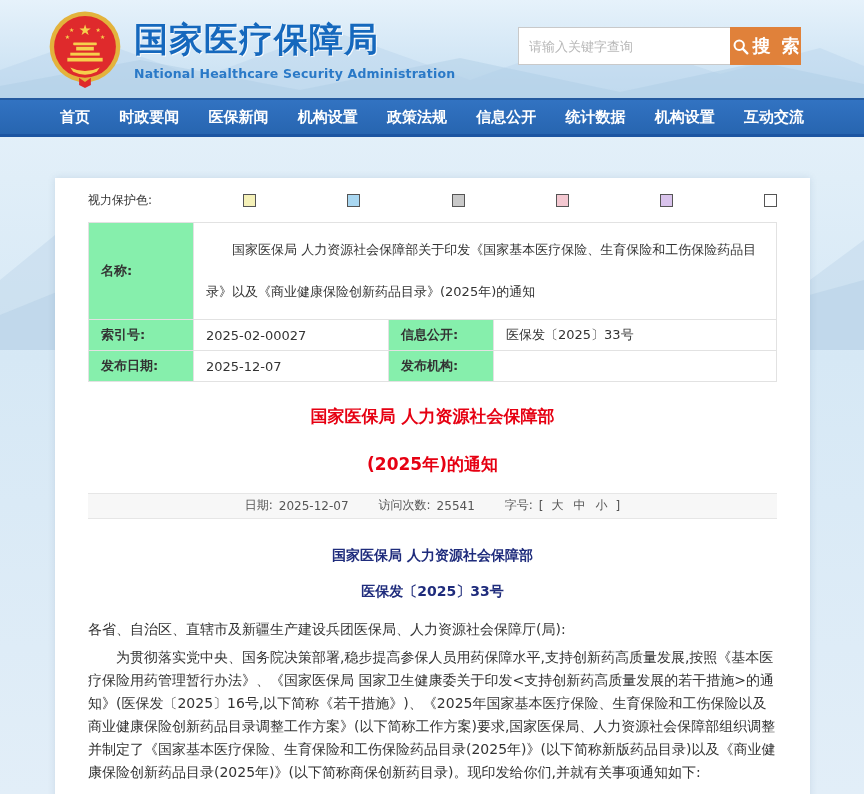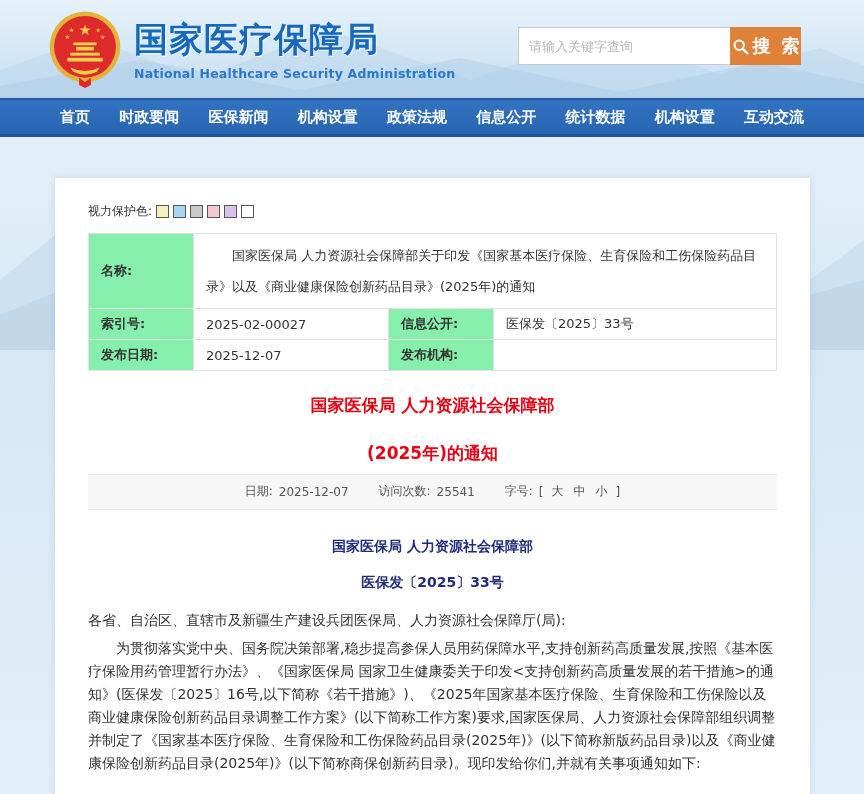--- a/index.html
+++ b/index.html
@@ -45,34 +45,34 @@
   
   .page-mtn { position:absolute; left:0; top:130px; width:864px; height:220px; z-index:0; }
   
   .panel {
     position:relative; z-index:1; margin:41px 0 0 55px; width:755px; min-height:616px;
     background:#fff; padding:14px 33px 30px; box-shadow:0 0 7px rgba(90,120,155,.18);
   }
   .breadcrumb { font-size:12px; color:#666; }
   .breadcrumb a { color:#666; text-decoration:none; cursor:pointer; }
   .breadcrumb .sep { margin:0 5px; color:#888; }
-  .eye-row { display:flex; justify-content:flex-start; align-items:center; margin-top:11px; font-size:12px; color:#333; }
+  .eye-row { display:flex; justify-content:space-between; align-items:center; font-size:12px; color:#333; }
   .swatch { width:13px; height:13px; border:1px solid #555; margin-left:4px; display:inline-block; cursor:pointer; }
   
   .meta-table { width:100%; border-collapse:collapse; table-layout:fixed; margin-top:13px; }
   .meta-table td { border:1px solid #e2e2e2; font-size:13px; color:#333; padding:6px 12px; vertical-align:middle; }
   .meta-table td.lbl { background:#86efac; font-weight:bold; }
-  .meta-table td.name-val { line-height:31px; text-indent:2em; }
+  .meta-table td.name-val { line-height:42px; text-indent:2em; }
   
   .red-title { text-align:center; color:#e60012; font-weight:bold; font-size:17px; margin-top:24px; }
   .red-title div { margin-bottom:28px; line-height:1.2; }
-  .red-title div:last-child { margin-bottom:10px; }
+  .red-title div:last-child { margin-bottom:18px; }
   .info-bar {
     background:#f7f7f7; border-top:1px solid #e6e6e6; border-bottom:1px solid #e6e6e6;
-    height:36px; display:flex; align-items:center; justify-content:center; gap:30px;
+    height:26px; display:flex; align-items:center; justify-content:center; gap:30px;
     font-size:12px; color:#555;
   }
   .info-bar .seg { display:flex; gap:6px; align-items:center; }
   .info-bar .fs-opt { cursor:pointer; margin:0 2px; }
   .navy-title { text-align:center; color:#1f2c7c; font-weight:bold; font-size:14px; margin-top:26px; }
   .navy-title div { margin-bottom:15px; line-height:1.5; }
   .doc-body { font-size:14px; color:#333; line-height:23px; margin-top:16px; }
   .doc-body .salutation { margin-bottom:5px; }
   .doc-body .para { text-indent:2em; }
 </style>

